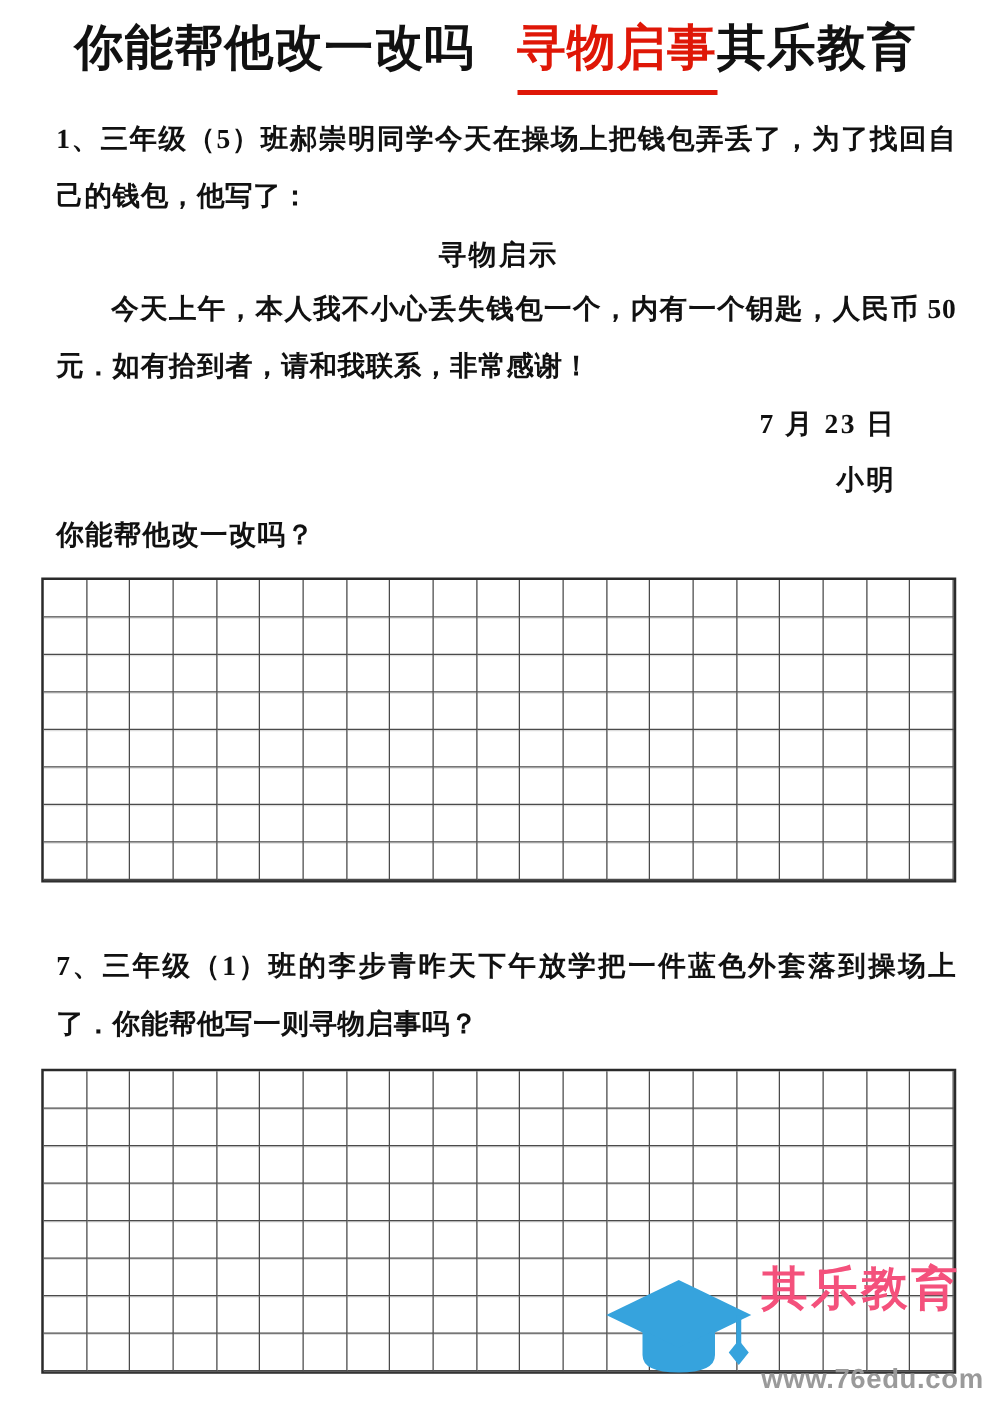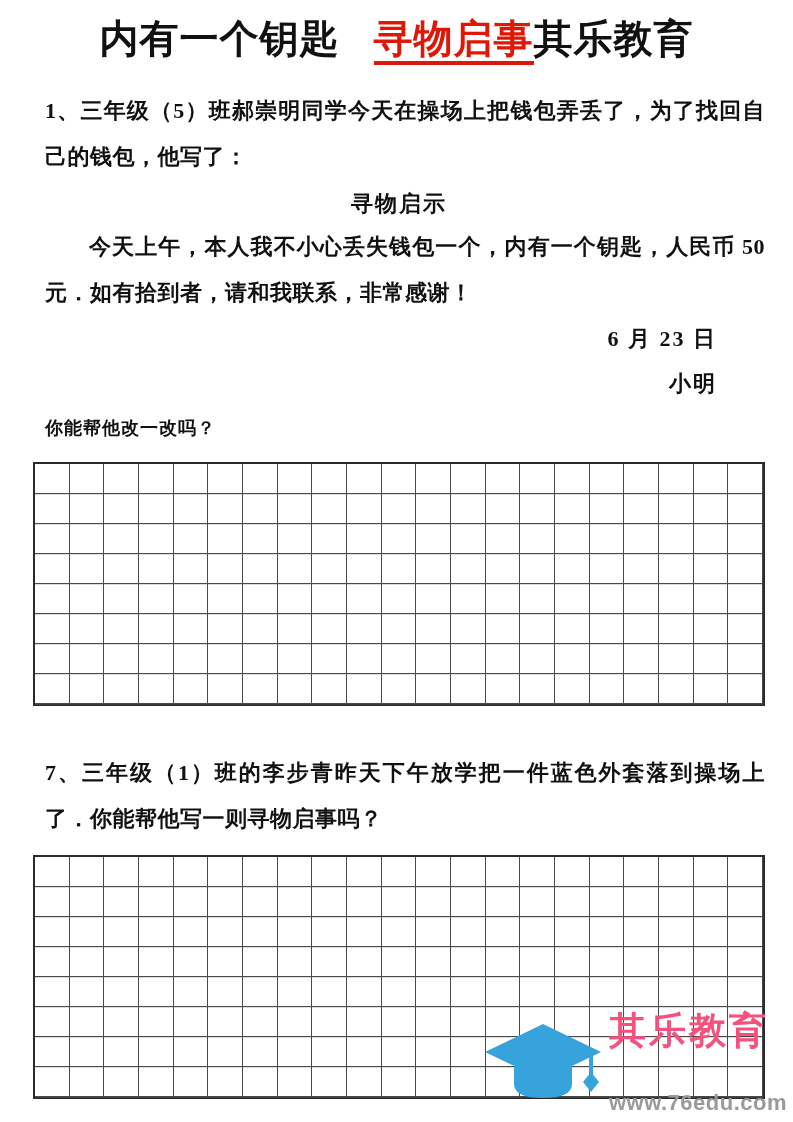--- a/index.html
+++ b/index.html
@@ -16,21 +16,21 @@
     padding-top:14px;
     text-align:center;
     font-size:39px;
     line-height:50px;
     font-weight:bold;
     letter-spacing:1px;
     white-space:nowrap;
   }
   .title .hl{
     border-bottom:4px solid currentColor;
-    padding-bottom:1px;
+    padding-bottom:12px;
     margin-left:34px;
   }
   .content{
     padding:0 28px 0 33px;
   }
   .para{
     margin:0;
     padding-left:12px;
     font-size:22px;
     font-weight:bold;
@@ -56,21 +56,21 @@
     text-align:right;
     padding-right:48px;
     font-size:22px;
     font-weight:bold;
     line-height:45px;
     letter-spacing:2px;
   }
   .prompt{
     margin:0;
     padding-left:12px;
-    font-size:18px;
+    font-size:22px;
     font-weight:bold;
     line-height:44px;
     letter-spacing:1px;
   }
   .write-grid{
     display:grid;
     border:2px solid #2a2a2a;
     background:#fff;
   }
   .write-grid .cell{
@@ -109,31 +109,31 @@
     font-weight:bold;
     font-family:"Liberation Sans","DejaVu Sans",sans-serif;
     letter-spacing:0.5px;
   }
 </style>
 </head>
 <body>
 
 <div class="page">
 
-  <h1 class="title"><span>内有一个钥匙</span><span class="hl" style="color: rgb(223, 23, 7);">寻物启事</span><span>其乐教育</span></h1>
+  <h1 class="title"><span>你能帮他改一改吗</span><span class="hl" style="color: rgb(223, 23, 7);">寻物启事</span><span>其乐教育</span></h1>
 
   <div class="content">
 
     <p class="para q1">1、三年级（5）班郝崇明同学今天在操场上把钱包弄丢了，为了找回自己的钱包，他写了：</p>
 
     <p class="notice-title">寻物启示</p>
 
     <p class="para notice-body">今天上午，本人我不小心丢失钱包一个，内有一个钥匙，人民币 50 元．如有拾到者，请和我联系，非常感谢！</p>
 
-    <p class="right-line">6 月 23 日</p>
+    <p class="right-line">7 月 23 日</p>
 
     <p class="right-line">小明</p>
 
     <p class="prompt">你能帮他改一改吗？</p>
 
     <div class="write-grid grid1" style="grid-template-columns: repeat(21, 1fr);">
         <div class="cell"></div>
         <div class="cell"></div>
         <div class="cell"></div>
         <div class="cell"></div>

